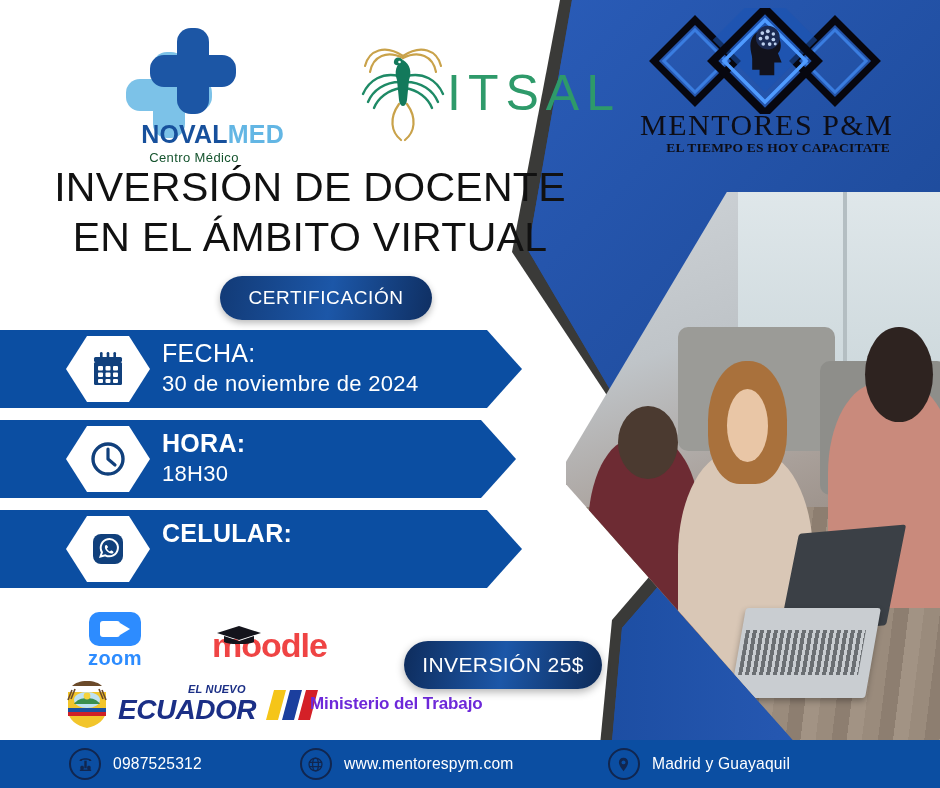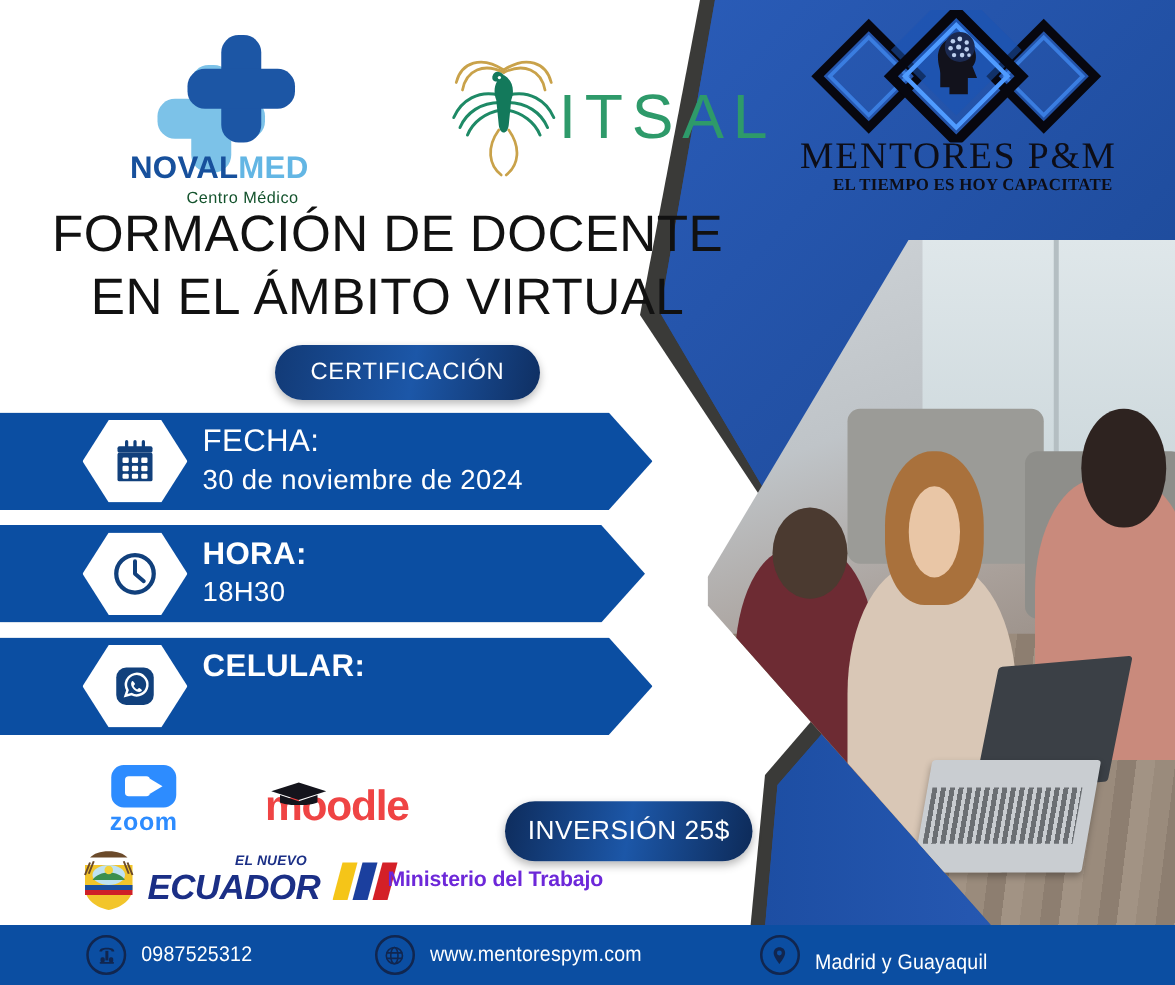--- a/index.html
+++ b/index.html
@@ -51,21 +51,21 @@
   
   .logo-novalmed{position:absolute;left:104px;top:22px;width:180px;height:140px;}
   .nm-cross-l{position:absolute;left:22px;top:30px;width:86px;height:86px;}
   .nm-cross-d{position:absolute;left:46px;top:6px;width:86px;height:86px;}
   .cross{position:relative;width:100%;height:100%;}
   .cross i,.cross b{position:absolute;display:block;border-radius:14px;}
   .cross i{left:31%;top:0;width:38%;height:100%;}
   .cross b{left:0;top:31%;width:100%;height:38%;}
   .c-light i,.c-light b{background:#7cc2e8;}
   .c-dark i,.c-dark b{background:#1c56a5;}
-  .nm-word{position:absolute;left:0;top:98px;width:180px;text-align:left;
+  .nm-word{position:absolute;left:0;top:98px;width:180px;text-align:right;
     font-size:25px;font-weight:bold;letter-spacing:.2px;white-space:nowrap;}
   .nm-word .a{color:#17509c;}
   .nm-word .b{color:#63b6e4;}
   .nm-sub{position:absolute;left:0;top:128px;width:180px;text-align:center;
     font-size:13px;color:#14532d;letter-spacing:.4px;}
 
   .logo-itsal{position:absolute;left:355px;top:38px;width:215px;height:110px;}
   .itsal-bird{position:absolute;left:0;top:0;width:96px;height:104px;}
   .itsal-text{position:absolute;left:92px;top:26px;font-size:50px;color:#2e9a6a;
     letter-spacing:7px;font-weight:400;white-space:nowrap;}
@@ -131,21 +131,21 @@
     color:#fff;font-size:21px;letter-spacing:.4px;display:flex;align-items:center;justify-content:center;
     box-shadow:0 3px 8px rgba(0,0,0,.3);}
 
   
   .footer{position:absolute;left:0;bottom:0;width:940px;height:48px;background:#0b4ea2;
     display:flex;align-items:center;padding-left:35px;}
   .f-item{display:flex;align-items:center;color:#fff;white-space:nowrap;}
   .f-ico{width:28px;height:28px;border:2px solid #11264f;border-radius:50%;
     display:flex;align-items:center;justify-content:center;margin-right:12px;}
   .f-txt{font-size:17px;letter-spacing:.2px;transform:scaleX(.92);transform-origin:left center;}
-  .fi1{margin-left:34px;} .fi2{margin-left:90px;} .fi3{margin-left:80px;align-items:flex-end;}
+  .fi1{margin-left:34px;} .fi2{margin-left:90px;} .fi3{margin-left:80px;}
 </style>
 </head>
 <body>
 
 <div id="poster">
 
   <svg id="geo-svg" class="geo" viewBox="0 0 940 788">
 
     <polygon points="560,0 940,0 940,430 630,430 512,252" fill="#3a3a38"></polygon>
 
@@ -257,21 +257,21 @@
             <circle cx="29" cy="24" r="2"></circle>
             <circle cx="35" cy="24" r="1.6"></circle>
         </g>
       </g>
     </svg>
     <div class="mt-name">MENTORES P&amp;M</div>
     <div class="mt-tag">EL TIEMPO ES HOY CAPACITATE</div>
   </div>
 
   <div class="headline">
-    <span>FORMACIÓN DE DOCENTE</span>
+    <span>INVERSIÓN DE DOCENTE</span>
     <span class="l2">EN EL ÁMBITO VIRTUAL</span>
   </div>
 
   <div class="cert-badge">
     <span>CERTIFICACIÓN</span>
   </div>
 
   <div class="banner b1">
     <div class="hexbadge">
       <svg width="40" height="40" viewBox="0 0 40 40">

